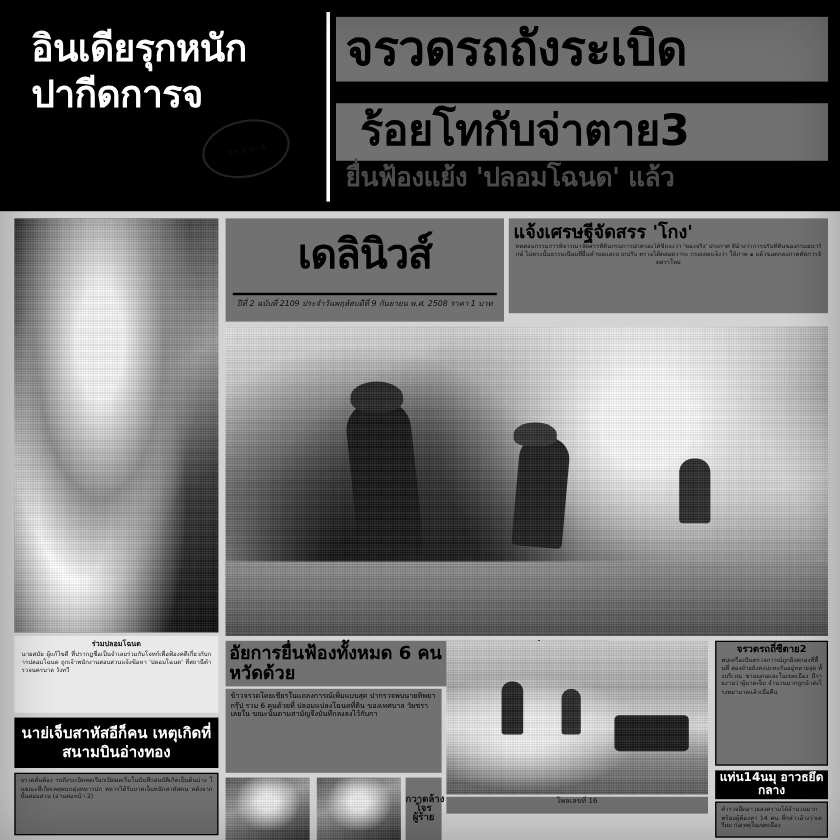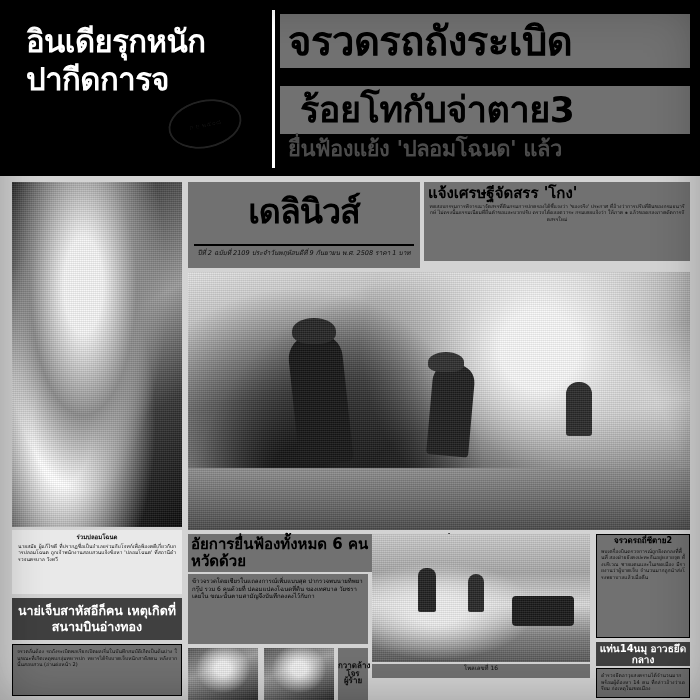--- a/index.html
+++ b/index.html
@@ -118,21 +118,21 @@
     color: #111;
     font-style: italic;
   }
   .nameplate-small {
     font-size: 7px;
     text-align: center;
     color: #111;
   }
   .boxed { border: 1.5px solid #000; }
   .banner-black {
-    background: #a21caf;
+    background: #000000;
     color: #fff;
     font-weight: bold;
     display: flex;
     align-items: center;
     justify-content: center;
     text-align: center;
   }
   .stamp {
     position: absolute;
     border: 2px solid #333;

